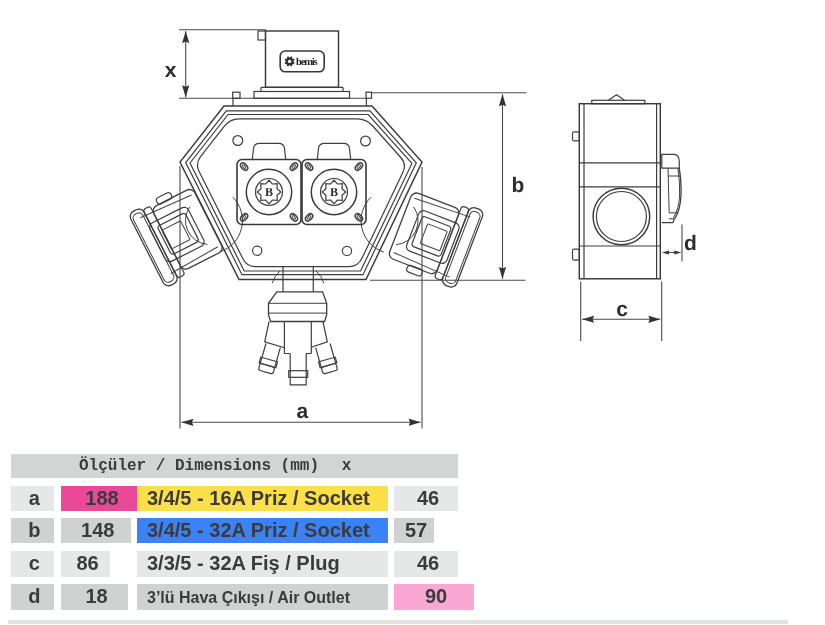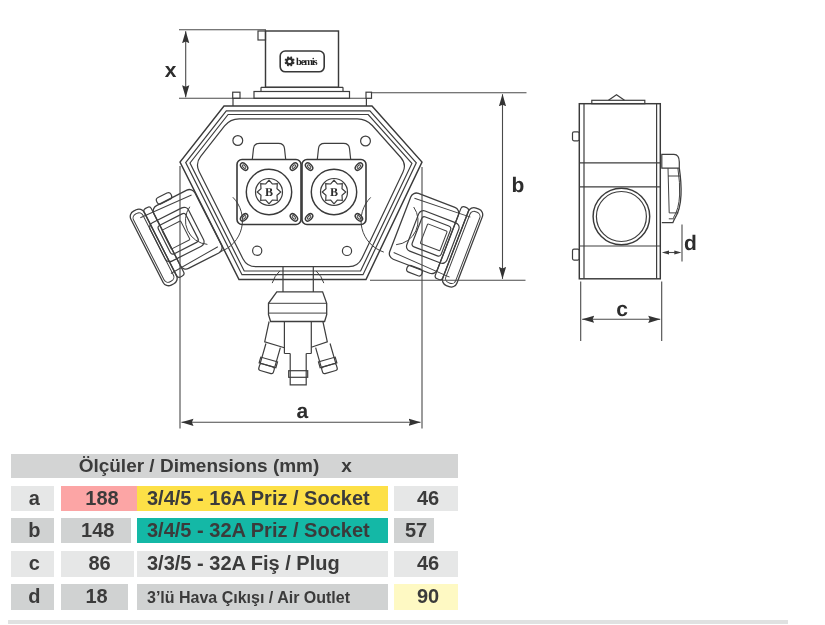--- a/index.html
+++ b/index.html
@@ -1,17 +1,17 @@
 <!DOCTYPE html>
 <html><head><meta charset="utf-8">
 <style>
 html,body{margin:0;padding:0;width:825px;height:625px;background:#fff;overflow:hidden;-webkit-font-smoothing:antialiased}
 text{text-rendering:geometricPrecision}
 .tc{position:absolute;display:flex;align-items:center;height:25.5px;font-family:"Liberation Sans",sans-serif;font-weight:bold;font-size:20px;color:#3b3b3b}
-.tt{position:absolute;display:flex;align-items:center;justify-content:center;font-family:Liberation Sans, sans-serif;font-weight:bold;font-size:19px;color:#3b3b3b}
+.tt{position:absolute;display:flex;align-items:center;justify-content:center;font-family:Liberation Mono, monospace;font-weight:bold;font-size:16px;color:#3b3b3b}
 </style></head>
 <body>
 <svg width="825" height="625" viewBox="0 0 825 625" style="position:absolute;left:0;top:0">
 <defs>
 <marker id="ar" viewBox="0 0 13 9" markerWidth="13" markerHeight="9" refX="12" refY="4.5" orient="auto-start-reverse" markerUnits="userSpaceOnUse">
         <path d="M12.2,4.5 L0,0.9 L1.6,4.5 L0,8.1 Z" fill="#333"></path>
       </marker>
 </defs>
 <style>
 .s10{fill:none;stroke:#424242;stroke-width:1}
@@ -184,57 +184,57 @@
 <path d="M580.7,281.5 V341 M661.7,281.5 V341" class="dim"></path>
 <path d="M582.2,319.3 H660.2" class="dim" marker-start="url(#ar)" marker-end="url(#ar)"></path>
 <text x="622" y="316" class="lbl">c</text>
 </svg>
 <div style="position:absolute;left:11px;top:454px;width:447px;height:23.5px;background:#d3d4d4"></div>
 <div class="tt" style="left:11px;top:454px;width:376px;height:23.5px;text-align:center">Ölçüler / Dimensions (mm)</div>
 <div class="tt" style="left:331.5px;top:454px;width:30px;height:23.5px;text-align:center">x</div>
 <div class="tc" style="left:11px;top:485.5px;width:42.5px;background:#e6e7e7">
     <span style="margin:auto;padding-left:4px">a</span>
   </div>
-<div class="tc" style="left:61px;top:485.5px;width:78px;background:#fca5a5">
+<div class="tc" style="left:61px;top:485.5px;width:78px;background:#ec4899">
     <span style="margin:auto;padding-left:4px">188</span>
   </div>
 <div class="tc" style="left:136.5px;top:485.5px;width:251.5px;background:#fde047">
     <span style="margin-left:10.5px">3/4/5 - 16A Priz / Socket</span>
   </div>
 <div class="tc" style="left:394px;top:485.5px;width:64px;background:#e6e7e7">
     <span style="margin:auto;padding-left:4px">46</span>
   </div>
 <div class="tc" style="left:11px;top:517.5px;width:42.5px;background:#d0d2d2">
     <span style="margin:auto;padding-left:4px">b</span>
   </div>
 <div class="tc" style="left:61px;top:517.5px;width:69.5px;background:#d0d2d2">
     <span style="margin:auto;padding-left:4px">148</span>
   </div>
-<div class="tc" style="left:136.5px;top:517.5px;width:251.5px;background:#14b8a6">
+<div class="tc" style="left:136.5px;top:517.5px;width:251.5px;background:#3b82f6">
     <span style="margin-left:10.5px">3/4/5 - 32A Priz / Socket</span>
   </div>
 <div class="tc" style="left:394px;top:517.5px;width:40px;background:#d0d2d2">
     <span style="margin:auto;padding-left:4px">57</span>
   </div>
 <div class="tc" style="left:11px;top:551px;width:42.5px;background:#e6e7e7">
     <span style="margin:auto;padding-left:4px">c</span>
   </div>
-<div class="tc" style="left:61px;top:551px;width:73px;background:#e6e7e7">
+<div class="tc" style="left:61px;top:551px;width:49px;background:#e6e7e7">
     <span style="margin:auto;padding-left:4px">86</span>
   </div>
 <div class="tc" style="left:136.5px;top:551px;width:251.5px;background:#e6e7e7">
     <span style="margin-left:10.5px">3/3/5 - 32A Fiş / Plug</span>
   </div>
 <div class="tc" style="left:394px;top:551px;width:64px;background:#e6e7e7">
     <span style="margin:auto;padding-left:4px">46</span>
   </div>
 <div class="tc" style="left:11px;top:584px;width:42.5px;background:#d0d2d2">
     <span style="margin:auto;padding-left:4px">d</span>
   </div>
 <div class="tc" style="left:61px;top:584px;width:67px;background:#d0d2d2">
     <span style="margin:auto;padding-left:4px">18</span>
   </div>
 <div class="tc" style="left:136.5px;top:584px;width:251.5px;background:#d0d2d2">
     <span style="margin-left:10.5px"><span style="font-size:16px">3’lü Hava Çıkışı / Air Outlet</span></span>
   </div>
-<div class="tc" style="left:394px;top:584px;width:64px;background:#fef9c3">
+<div class="tc" style="left:394px;top:584px;width:80px;background:#f9a8d4">
     <span style="margin:auto;padding-left:4px">90</span>
   </div>
 <div style="position:absolute;left:8px;top:619.5px;width:780px;height:4.5px;background:#e0e1e1"></div>
 </body></html>

